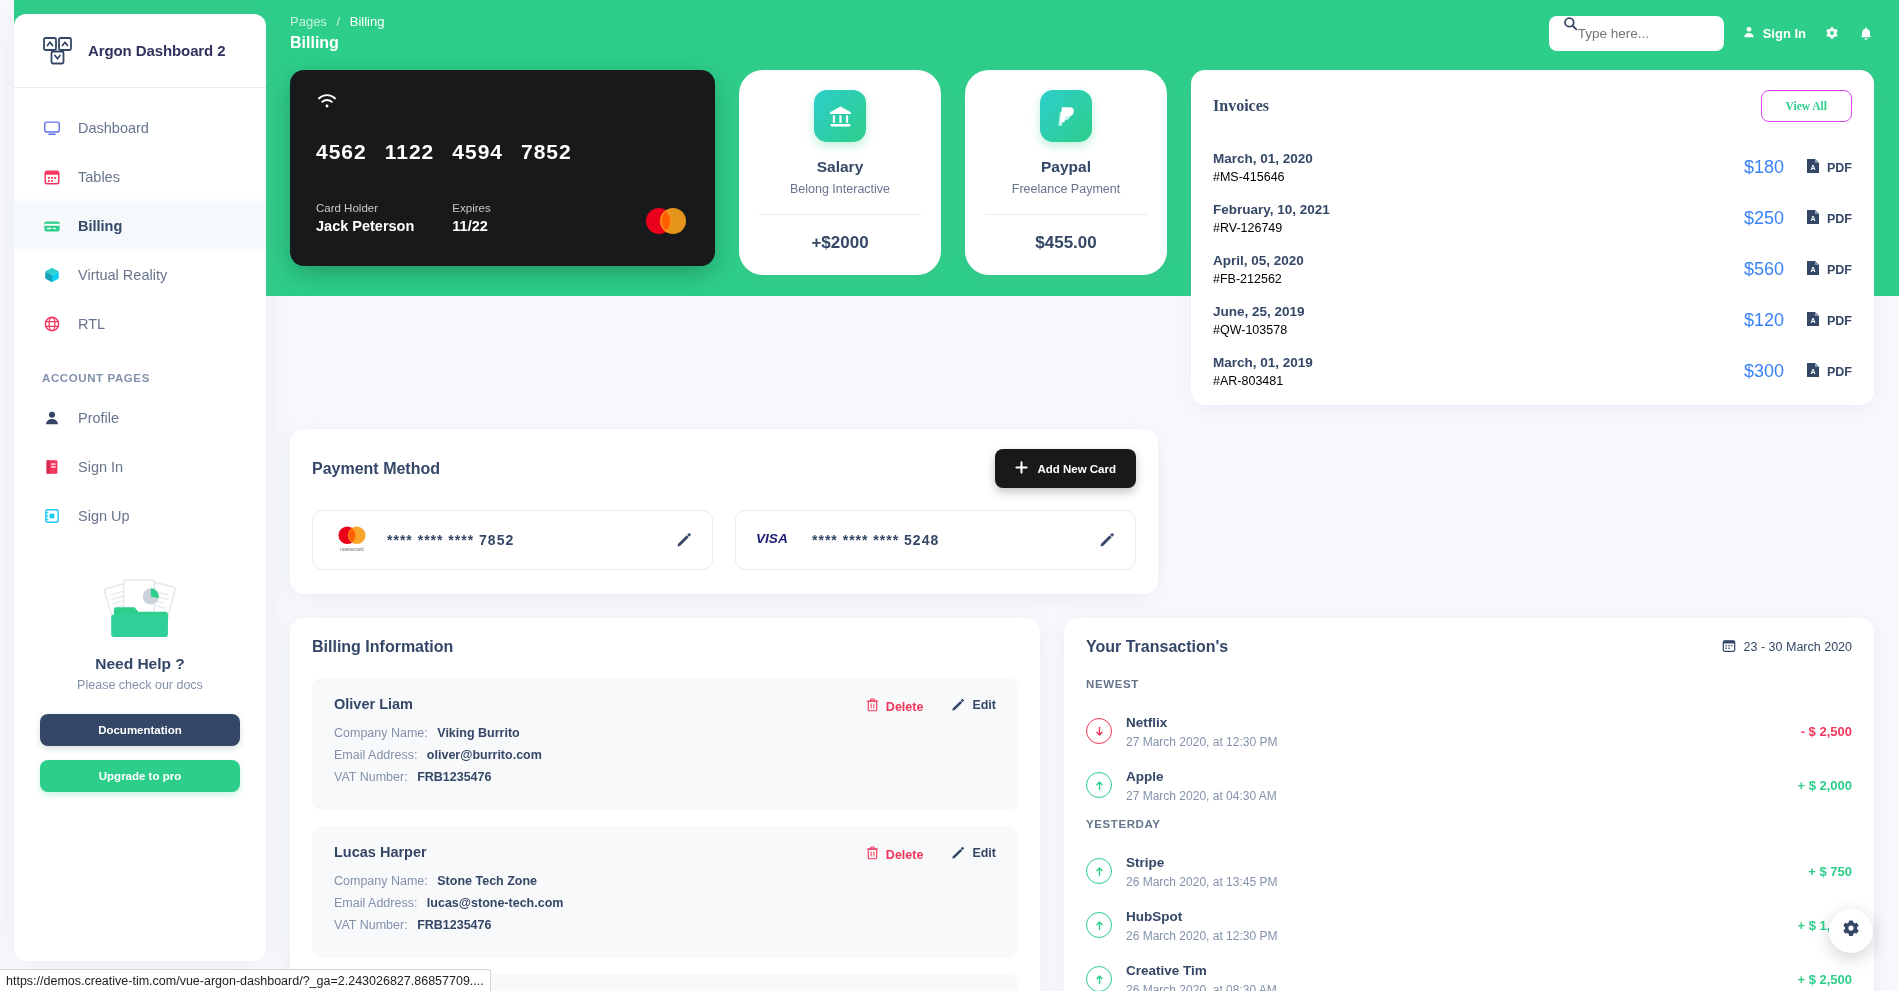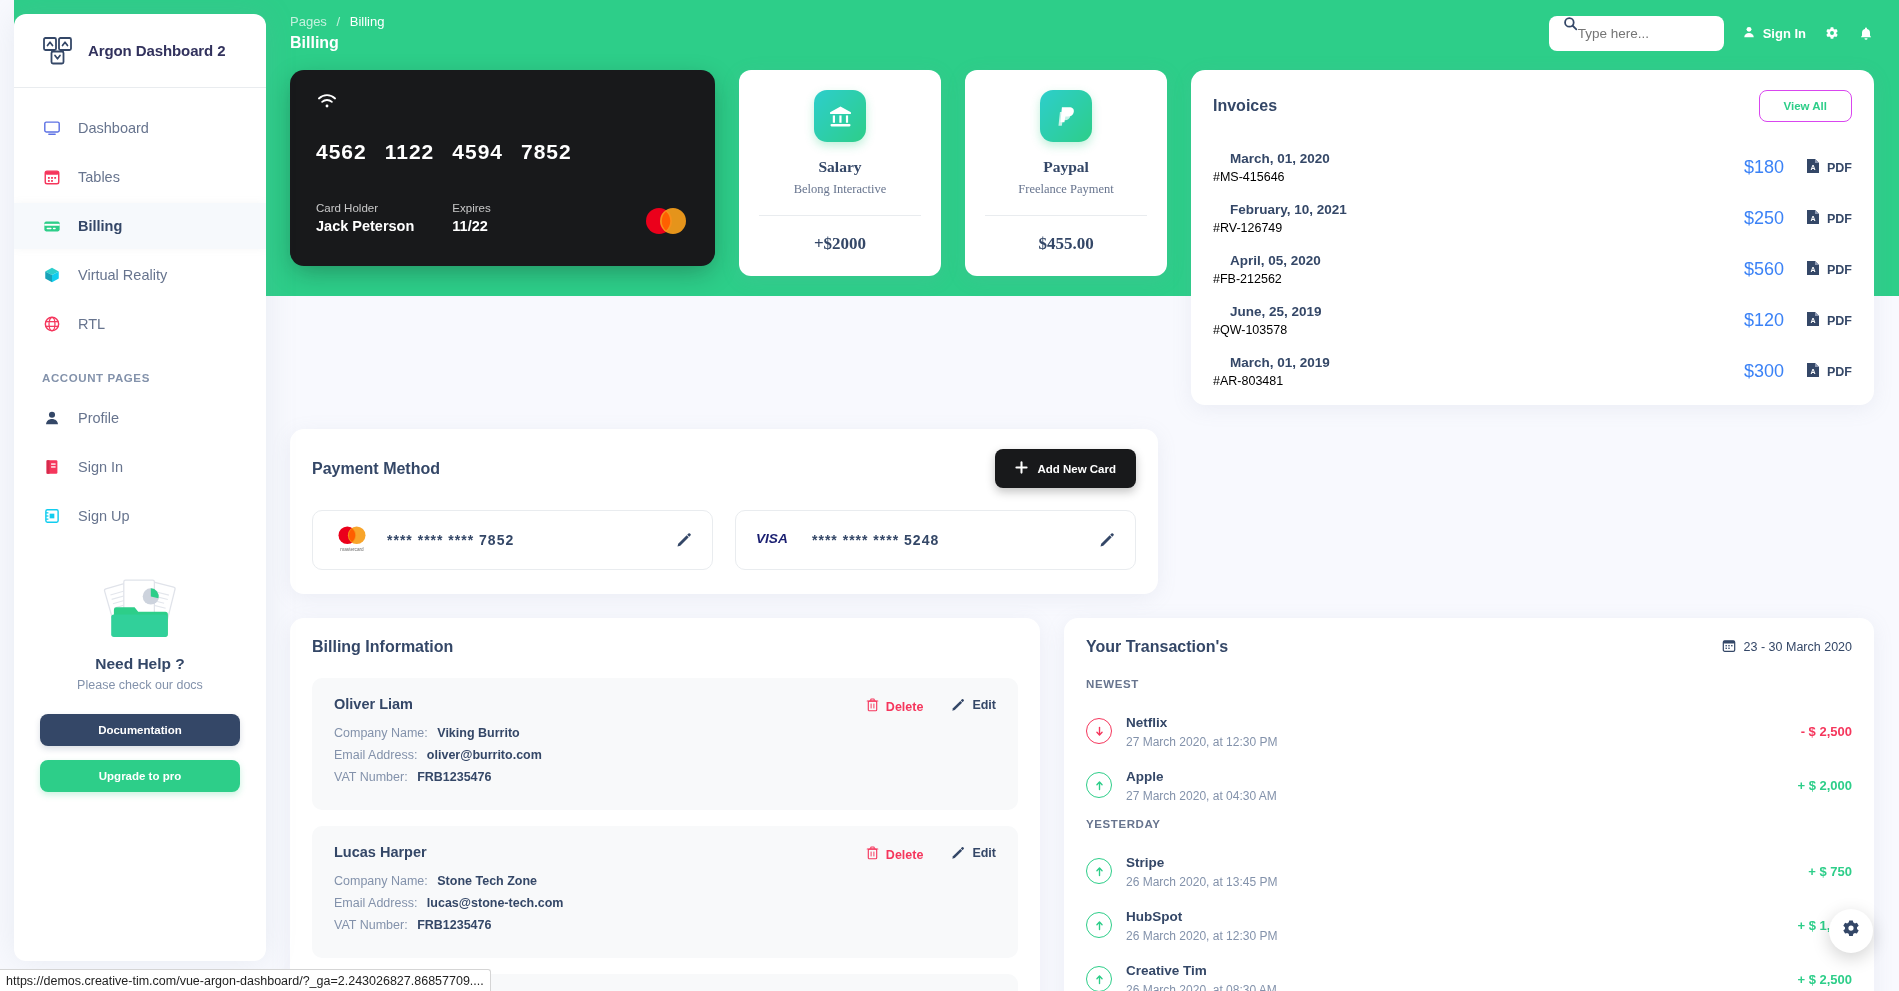--- a/index.html
+++ b/index.html
@@ -111,49 +111,49 @@
     box-shadow: 0 8px 26px -4px rgba(20,20,20,.35);
   }
   .cc-number { font-size: 21px; font-weight: 600; letter-spacing: 1px; margin-top: 26px; }
   .cc-number span { margin-right: 18px; }
   .cc-foot { display: flex; gap: 38px; margin-top: 38px; }
   .cc-lab { font-size: 11.5px; opacity: .75; font-weight: 400; margin-bottom: 4px; }
   .cc-val { font-size: 14.5px; font-weight: 700; }
   .cc-mc { position: absolute; right: 26px; bottom: 26px; }
 
   .mini-card {
-    flex: 0 0 202px; background: #fff; border-radius: 12px; padding: 20px 0 0 0;
-    box-shadow: 0 4px 20px 0 rgba(136,152,170,.12); text-align: center; font-family: Liberation Serif, serif;
+    flex: 0 0 202px; background: #fff; border-radius: 24px; padding: 20px 0 0 0;
+    box-shadow: 0 4px 20px 0 rgba(136,152,170,.12); text-align: center;
   }
   .mc-icon {
     width: 52px; height: 52px; border-radius: 13px; margin: 0 auto;
     background: linear-gradient(310deg,#2dce89,#2dcecc);
     display: flex; align-items: center; justify-content: center;
     box-shadow: 0 4px 10px rgba(45,206,137,.3);
   }
   .mc-title { font-size: 15.5px; font-weight: 700; color: #344767; margin-top: 16px; }
   .mc-sub { font-size: 12.5px; color: #67748e; margin-top: 6px; padding-bottom: 18px; }
   .mc-div { height: 1px; background: #e9ecef; margin: 0 20px; }
   .mc-amt { font-size: 17px; font-weight: 700; color: #344767; padding: 18px 0 22px 0; }
 
   
   .invoices {
     flex: 1 1 auto; background: #fff; border-radius: 14px; padding: 20px 22px 8px 22px;
     box-shadow: 0 4px 20px 0 rgba(136,152,170,.12); min-width: 410px;
   }
-  .inv-head { display:flex; align-items:center; justify-content: space-between; margin-bottom: 20px; }
+  .inv-head { display:flex; align-items:center; justify-content: space-between; margin-bottom: 20px; font-family: Liberation Serif, serif; }
   .inv-h-title { font-size: 16px; font-weight: 700; color: #344767; }
   .btn-viewall {
     border: 1px solid #d946ef; color: #2dce89; background: #fff;
     border-radius: 8px; font-size: 11.5px; font-weight: 700;
     padding: 9px 24px; cursor: pointer; font-family: inherit;
   }
   .inv-row { display: flex; align-items: center; padding: 9px 0; }
   .inv-left { flex: 1 1 auto; }
-  .inv-date { font-size: 13.5px; font-weight: 700; color: #344767; margin-left: 17px; }
+  .inv-date { font-size: 13.5px; font-weight: 700; color: #344767; }
   .inv-id { font-size: 12.5px; color: #000000; margin-top: 4px; }
   .inv-amt { font-size: 18px; color: #3b82f6; margin-right: 22px; }
   .inv-pdf { display:flex; align-items:center; gap: 7px; color:#344767; font-size: 12.5px; font-weight: 700; cursor:pointer; }
 
   
   .pm-card {
     background: #fff; border-radius: 14px; margin-top: 24px; padding: 20px 22px 24px 22px;
     box-shadow: 0 4px 20px 0 rgba(136,152,170,.12);
     width: 868px;
   }

